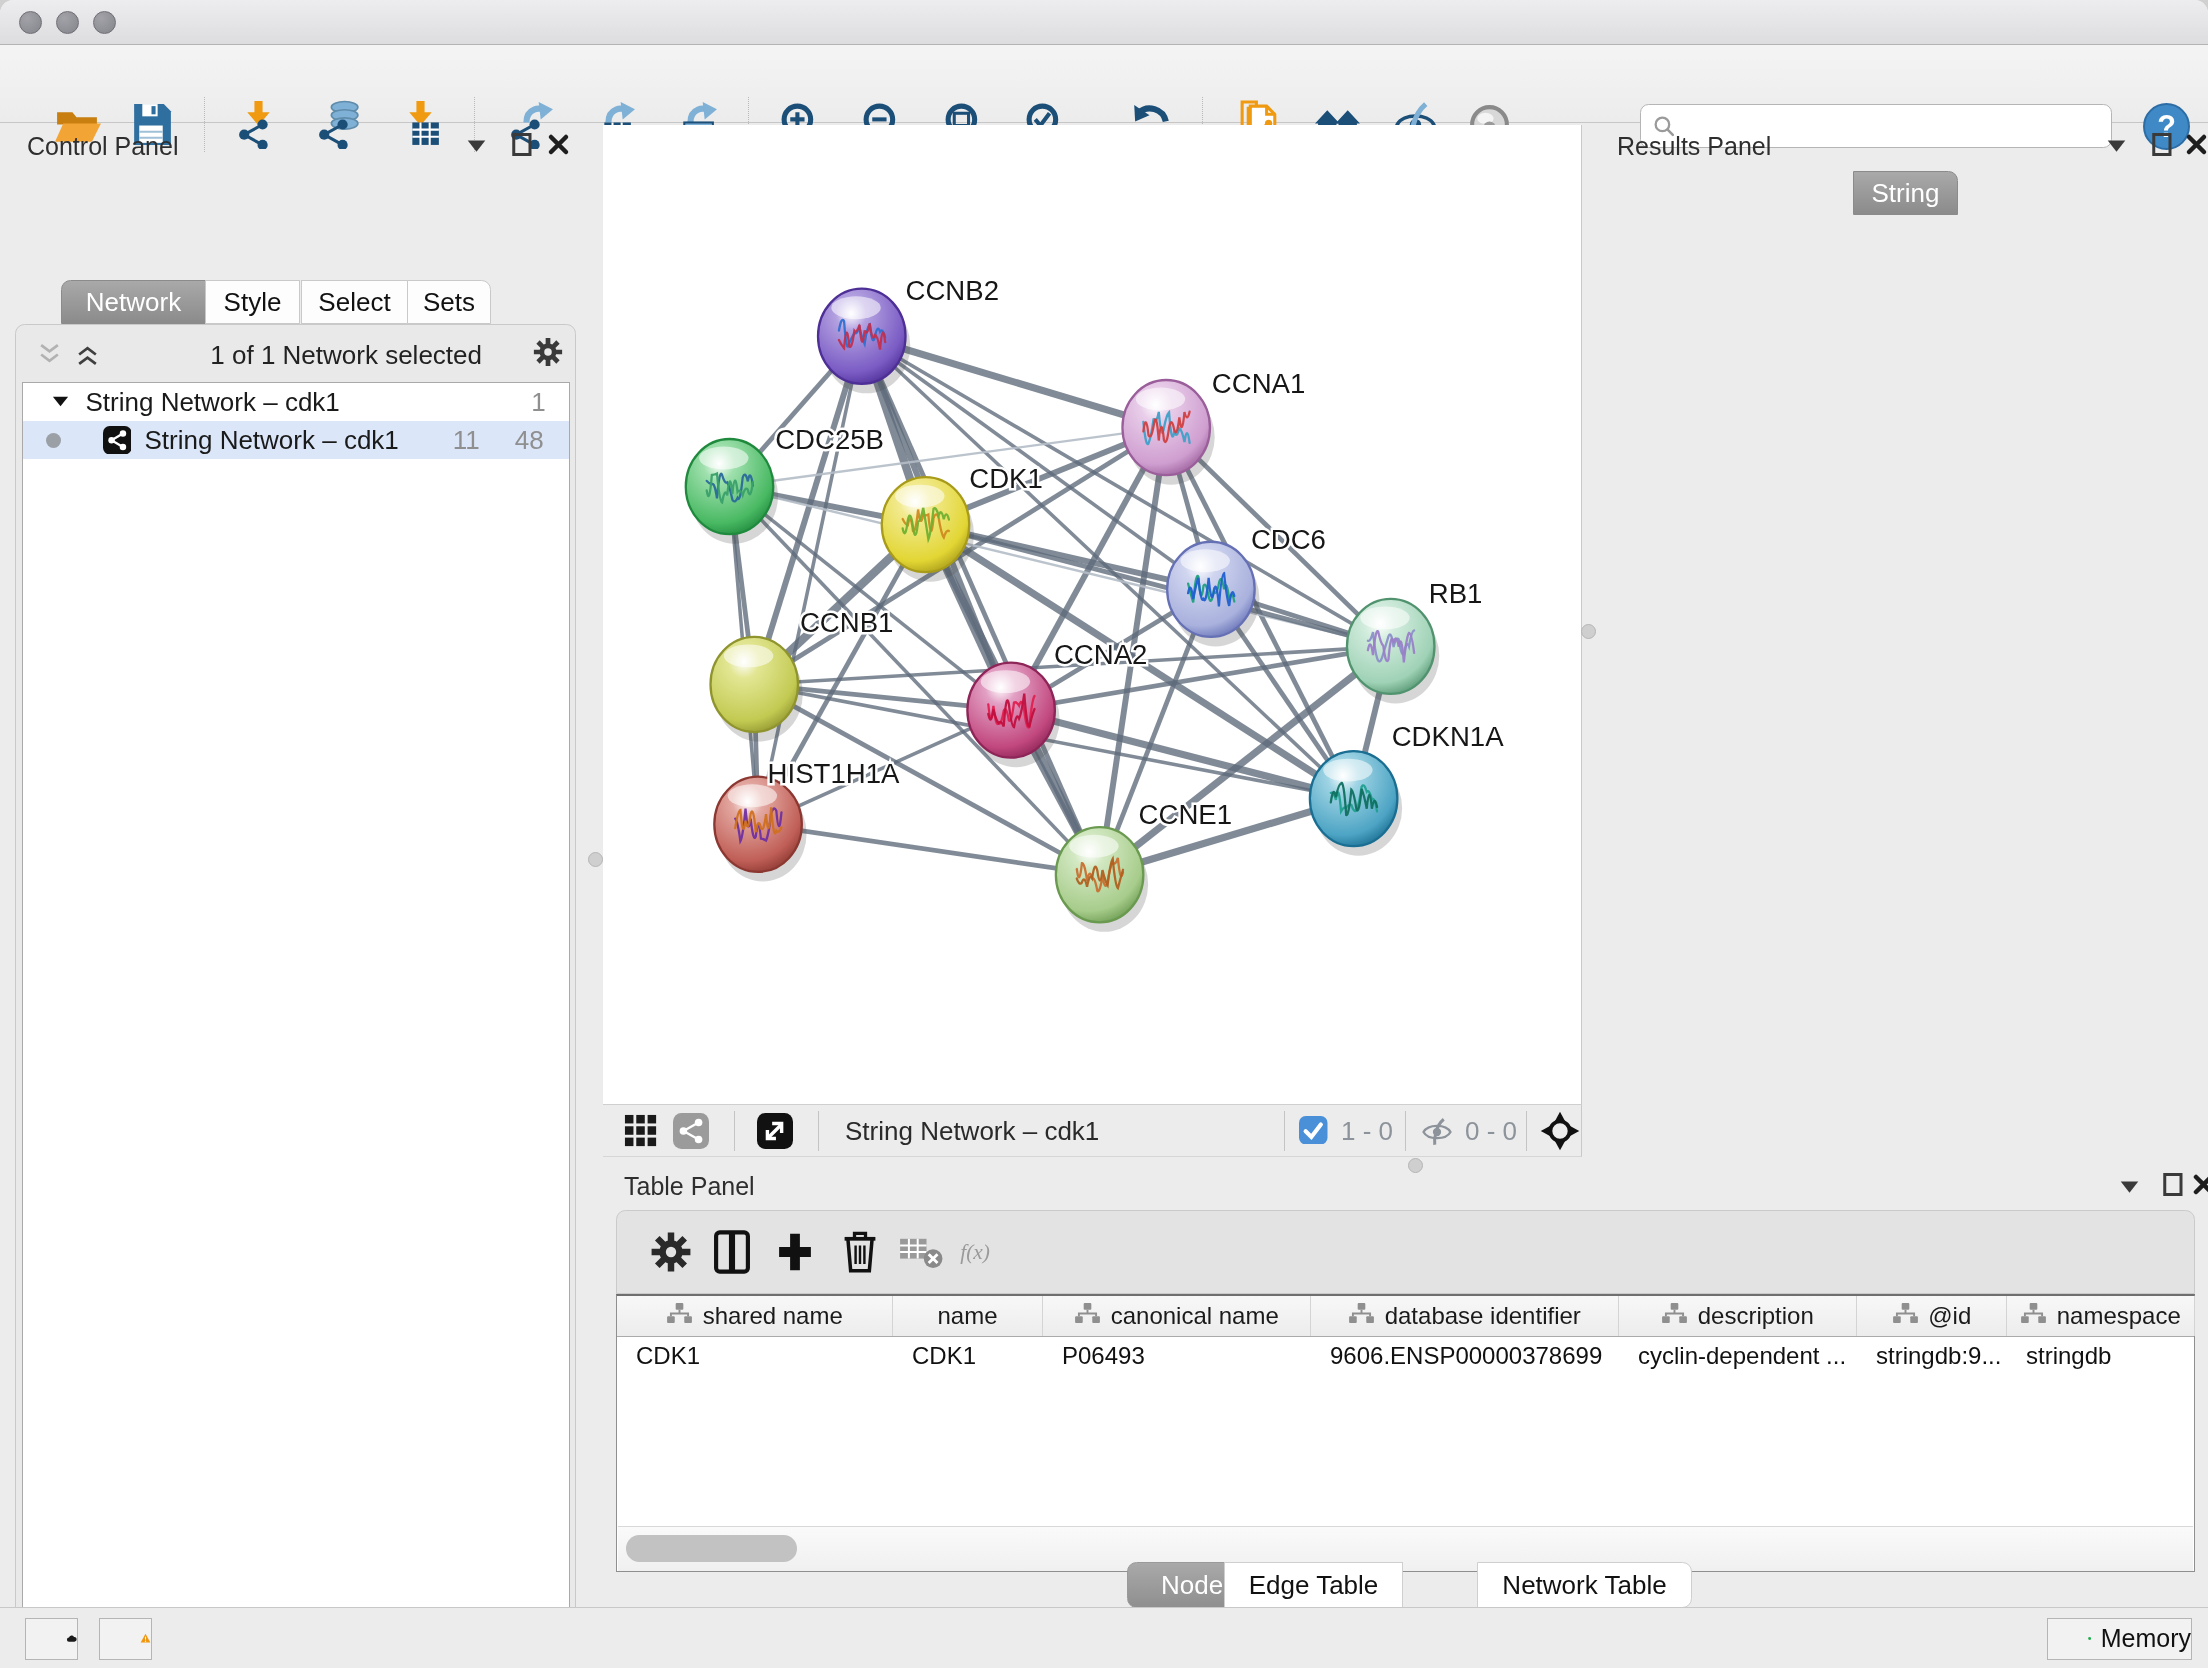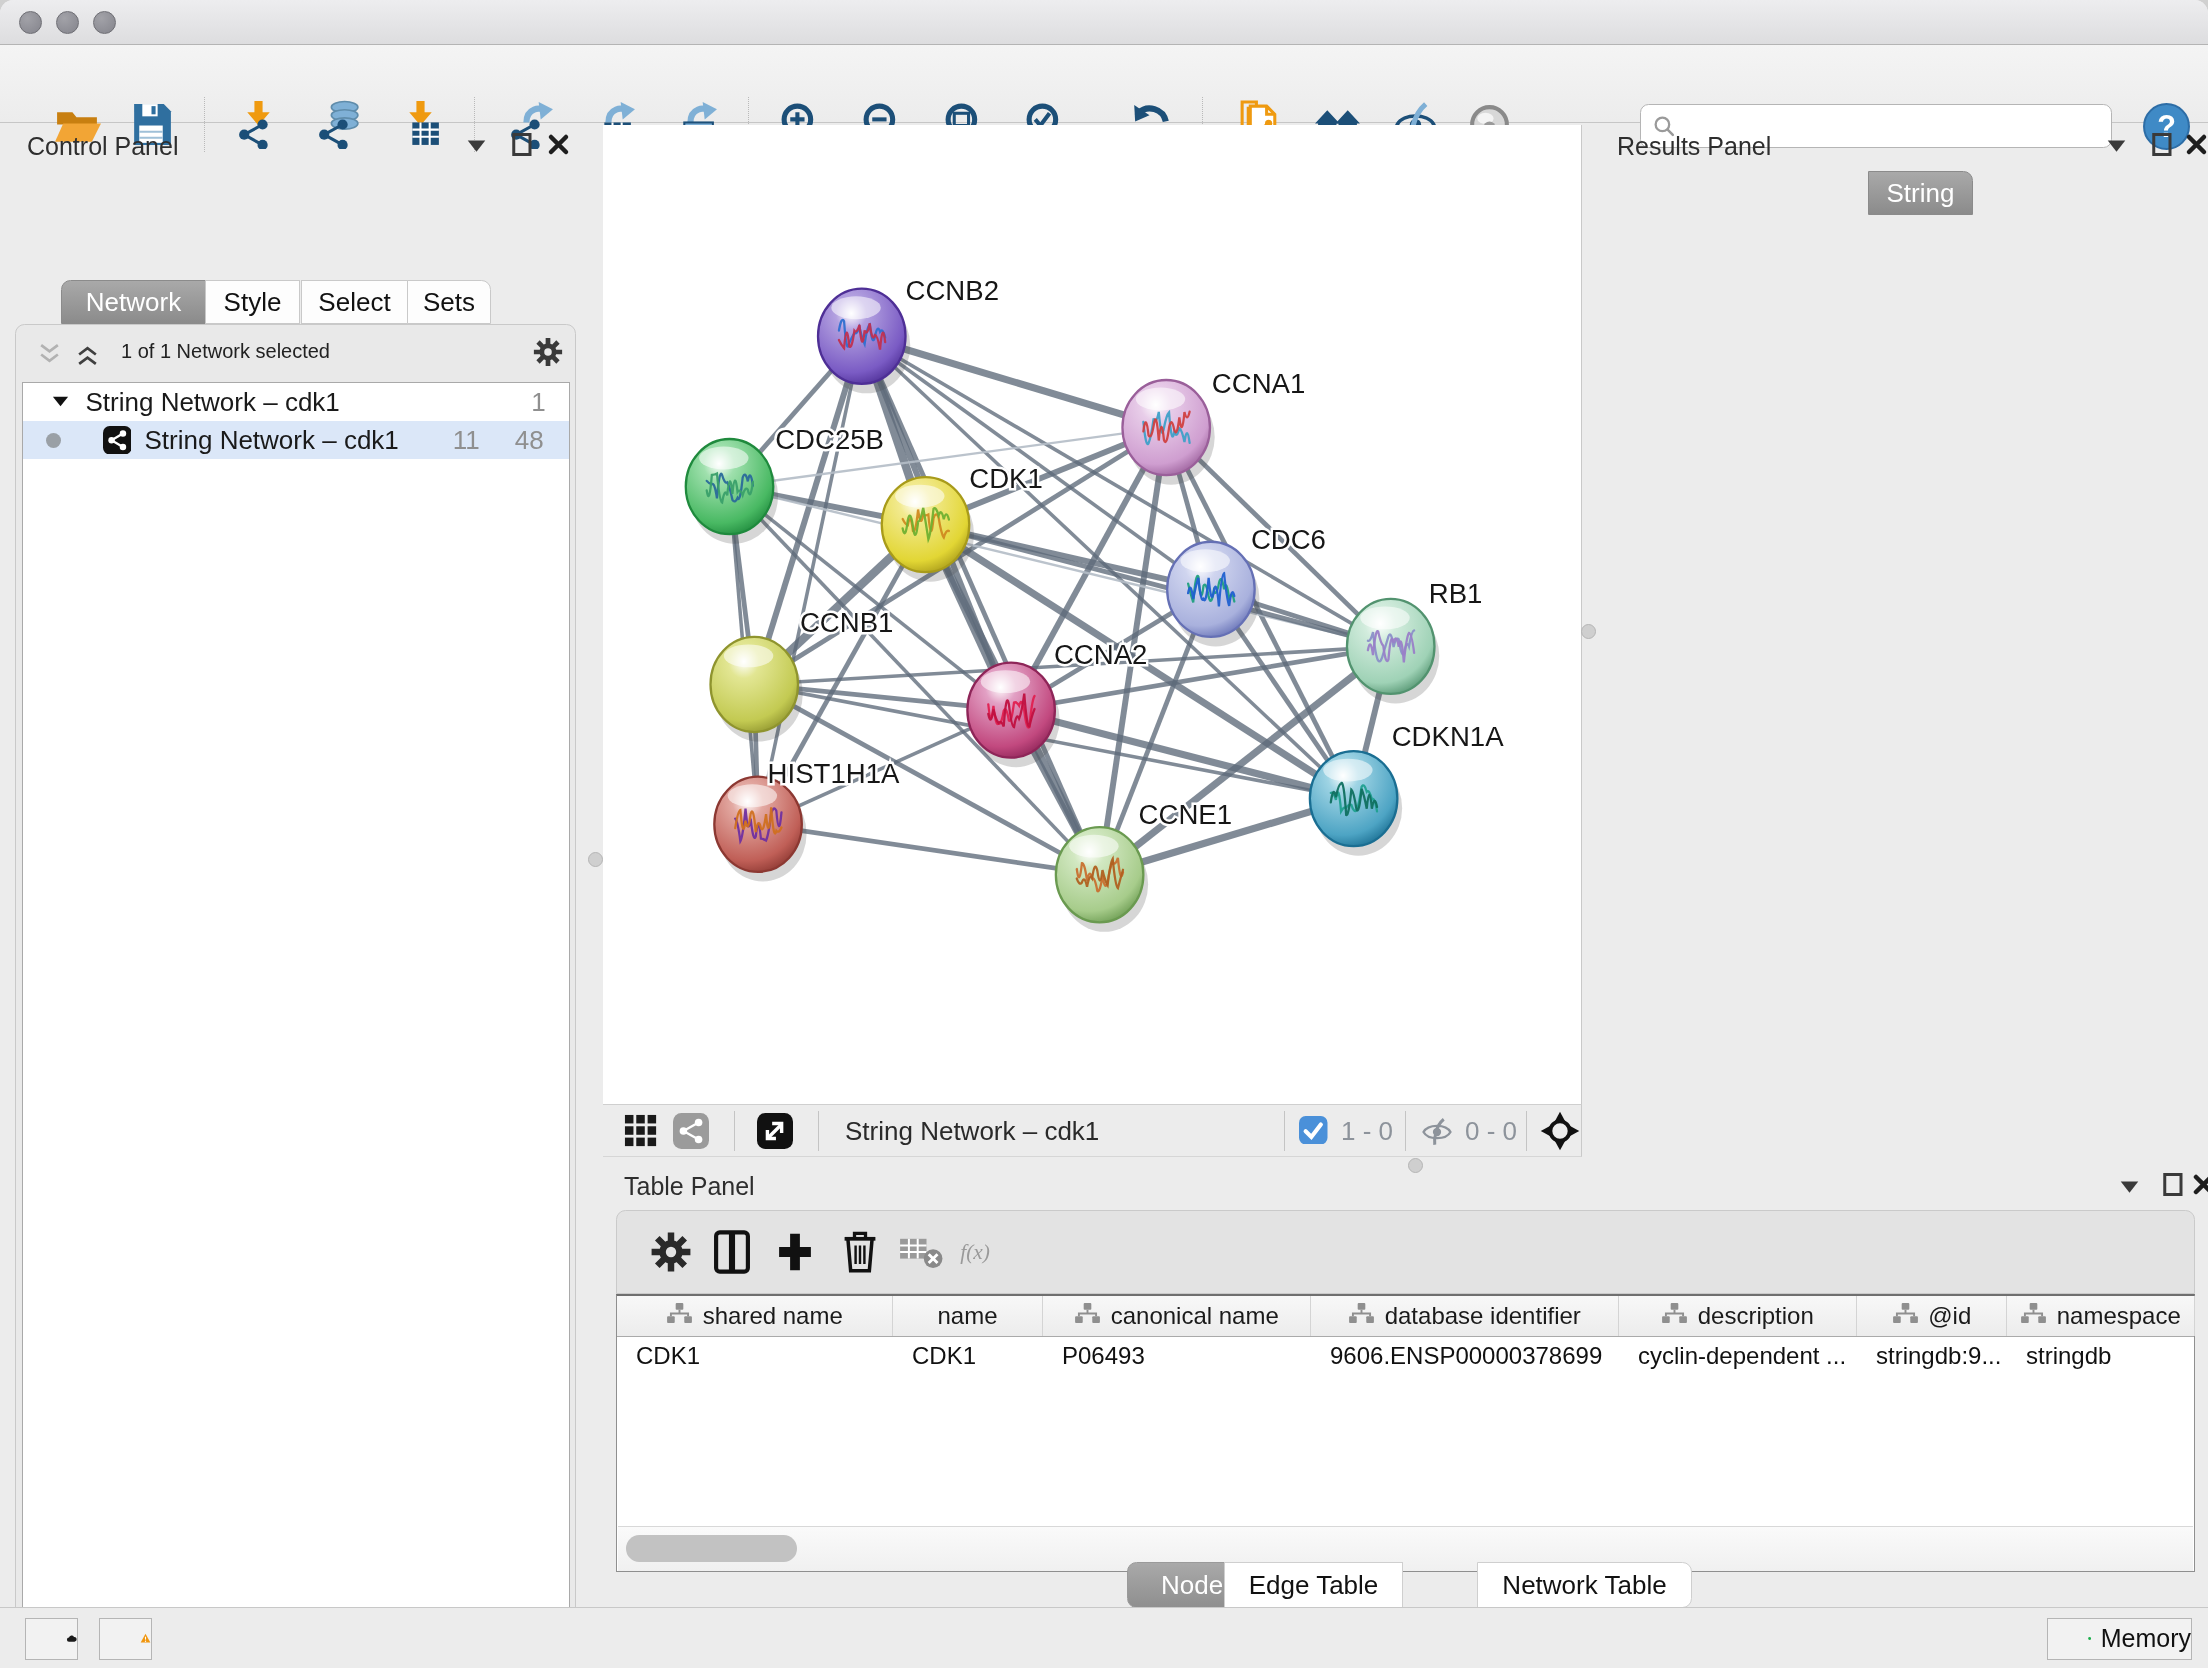--- a/index.html
+++ b/index.html
@@ -221,21 +221,21 @@
         <div class="tabbtn" style="left: 301px; top: 158px; width: 107px;">Select</div>
         <div class="tabbtn last" style="left: 407px; top: 158px; width: 84px;">Sets</div>
       </div>
     <div class="cp-inner">
       <span class="abs mini-ic" style="left:21px;top:17px"><svg viewBox="0 0 24 24">
             <path d="M4 3l8 6 8-6M4 12l8 6 8-6" stroke="#b2b2b2" stroke-width="2.6" fill="none"></path>
           </svg></span>
       <span class="abs mini-ic" style="left:59px;top:17px"><svg viewBox="0 0 24 24">
             <path d="M4 21l8-6 8 6M4 12l8-6 8 6" stroke="#3f3f3f" stroke-width="2.6" fill="none"></path>
           </svg></span>
-      <div class="abs" style="left:105px;top:15px;width:361px;text-align:left;font-size:20px;color:#222">1 of 1 Network selected</div>
+      <div class="abs" style="left:105px;top:15px;width:361px;text-align:right;font-size:26px;color:#222">1 of 1 Network selected</div>
       <span class="abs" style="left:516px;top:11.4px;width:32px;height:32px"><svg viewBox="0 0 34 34">
             <g fill="#3a3a3a">
               <circle cx="17" cy="17" r="9"></circle>
               <g stroke="#3a3a3a" stroke-width="5">
                 <path d="M17 2v8M17 24v8M2 17h8M24 17h8M6.4 6.4l5.6 5.6M22 22l5.6 5.6M27.6 6.4L22 12M12 22l-5.6 5.6"></path>
               </g>
             </g>
             <circle cx="17" cy="17" r="4" fill="#e9e9e9"></circle>
           </svg></span>
       <div class="cp-tree" id="cp-tree">
@@ -543,21 +543,21 @@
     <div class="abs panel-title" style="left:21px;top:9.5px">Results Panel</div>
     <span class="abs mini-ic" style="left:508px;top:11.4px"><svg viewBox="0 0 20 20">
           <polygon points="3,6 17,6 10,15" fill="#3a3a3a"></polygon>
         </svg></span>
     <span class="abs mini-ic" style="left:554px;top:9.5px"><svg viewBox="0 0 20 20">
           <rect x="3" y="2" width="13" height="16" fill="none" stroke="#3a3a3a" stroke-width="2.4"></rect>
         </svg></span>
     <span class="abs mini-ic" style="left:588px;top:9.5px"><svg viewBox="0 0 20 20">
           <path d="M4 4L16 16M16 4L4 16" stroke="#1e1e1e" stroke-width="3.6" stroke-linecap="round"></path>
         </svg></span>
-    <div class="tabbtn sel first last" style="left:272px;top:49px;width:105px">String</div>
+    <div class="tabbtn sel first last" style="left:257px;top:49px;width:105px">String</div>
 
   </div>
 
   <div class="abs" style="left:603px;top:1166px;width:1605px;height:441px;">
     <div class="abs panel-title" style="left:21px;top:5.7px">Table Panel</div>
     <span class="abs mini-ic" style="left:1514px;top:7.6px"><svg viewBox="0 0 20 20">
           <polygon points="3,6 17,6 10,15" fill="#3a3a3a"></polygon>
         </svg></span>
     <span class="abs mini-ic" style="left:1558px;top:5.7px"><svg viewBox="0 0 20 20">
           <rect x="3" y="2" width="13" height="16" fill="none" stroke="#3a3a3a" stroke-width="2.4"></rect>

